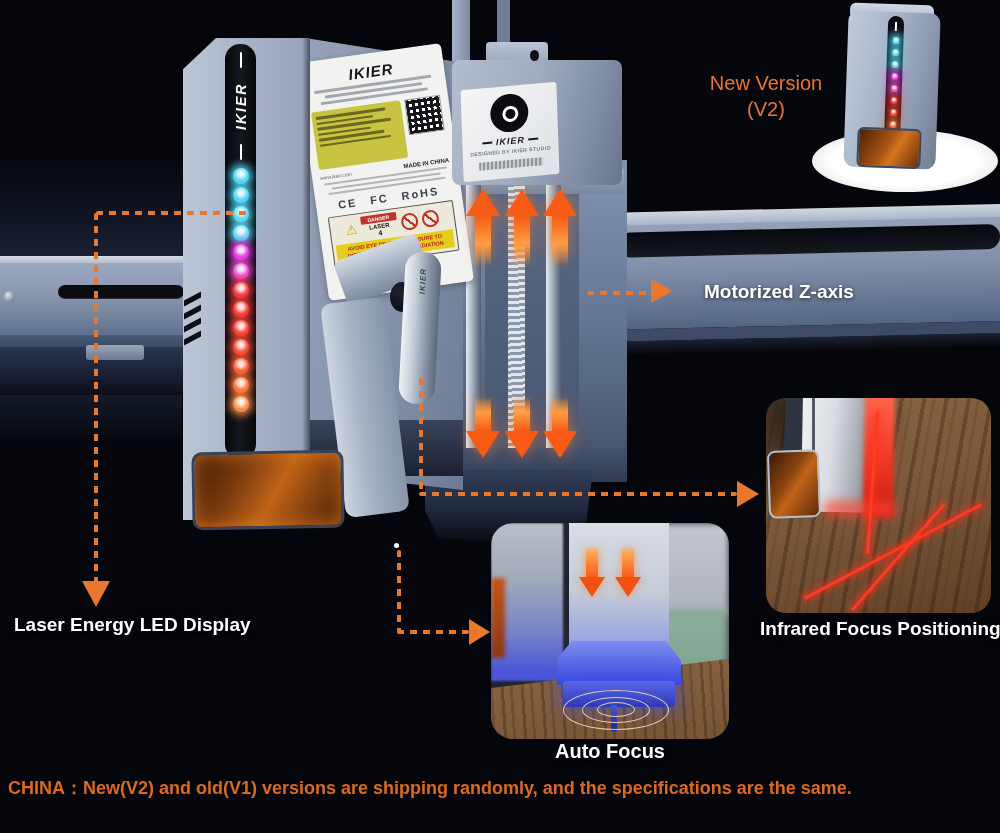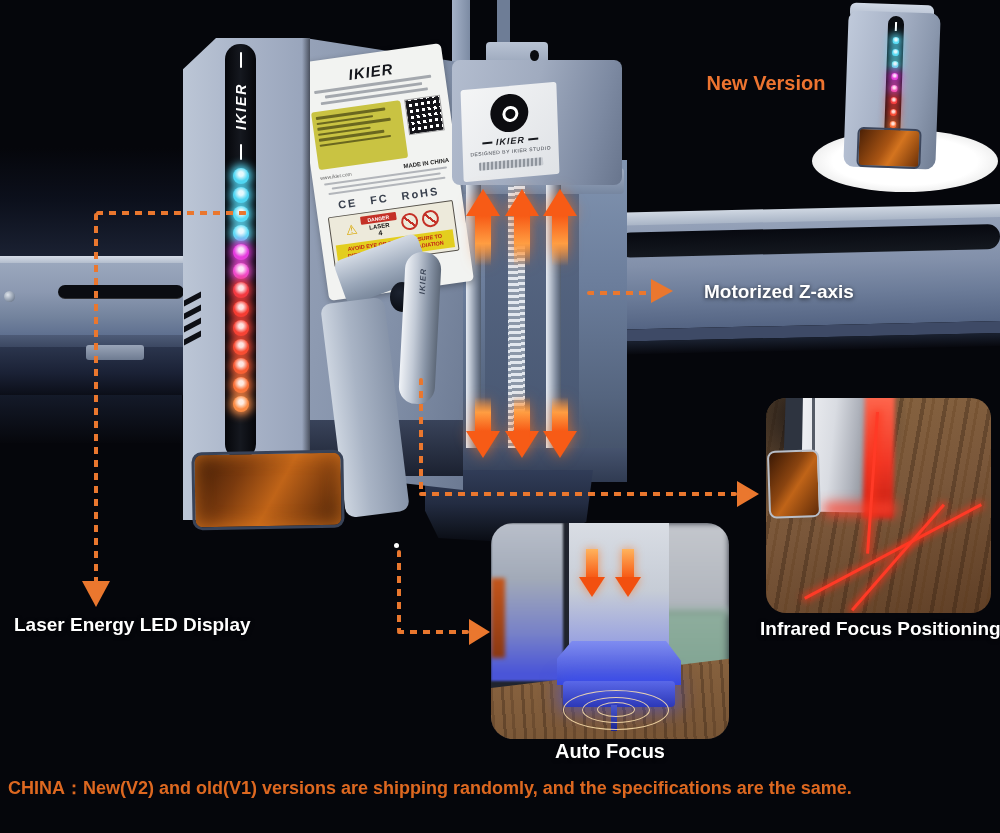--- a/index.html
+++ b/index.html
@@ -271,22 +271,23 @@
           <div class="led-dot" style="background-color: rgb(244, 59, 62); box-shadow: rgb(244, 59, 62) 0px 0px 8px 3px;"></div>
           <div class="led-dot" style="background-color: rgb(246, 69, 51); box-shadow: rgb(246, 69, 51) 0px 0px 8px 3px;"></div>
           <div class="led-dot" style="background-color: rgb(250, 107, 54); box-shadow: rgb(250, 107, 54) 0px 0px 8px 3px;"></div>
           <div class="led-dot" style="background-color: rgb(251, 140, 69); box-shadow: rgb(251, 140, 69) 0px 0px 8px 3px;"></div>
         </div>
     </div>
     <div class="abs" style="left:17px;top:124px;width:60px;height:36px;border-radius:6px;border:2px solid #3C465C;transform:rotate(2deg);
                 background:linear-gradient(120deg,#4A2006,#A85413 45%,#D4741F 60%,#6B3008 100%)"></div>
   </div>
   <div class="abs" style="left:700px;top:70px;width:132px;text-align:center;z-index:10;
-              color:#ED7430;font-size:20px;font-weight:bold;line-height:26px">
+              color:#ED7430;font-size:20px;font-weight:normal;line-height:26px">
     <div>New Version</div>
+    <div>(V2)</div>
   </div>
 
   <div class="abs" style="left:491px;top:523px;width:238px;height:216px;border-radius:22px;overflow:hidden;z-index:9;background:#20242E">
     <div class="abs" style="left:170px;top:0;width:68px;height:92px;filter:blur(3px);
                 background:linear-gradient(180deg,#C4C7CD,#AEB3BB)"></div>
     <div class="abs" style="left:166px;top:86px;width:72px;height:72px;filter:blur(4px);
                 background:linear-gradient(180deg,#8FAE9E,#7FA391)"></div>
     <div class="abs" style="left:0;top:0;width:72px;height:158px;filter:blur(1px);
                 background:linear-gradient(180deg,#B9BFCA 0%,#A2AAB8 35%,#7781C8 70%,#4A55D8 95%)"></div>
     <div class="abs" style="left:0;top:55px;width:14px;height:80px;filter:blur(2px);

